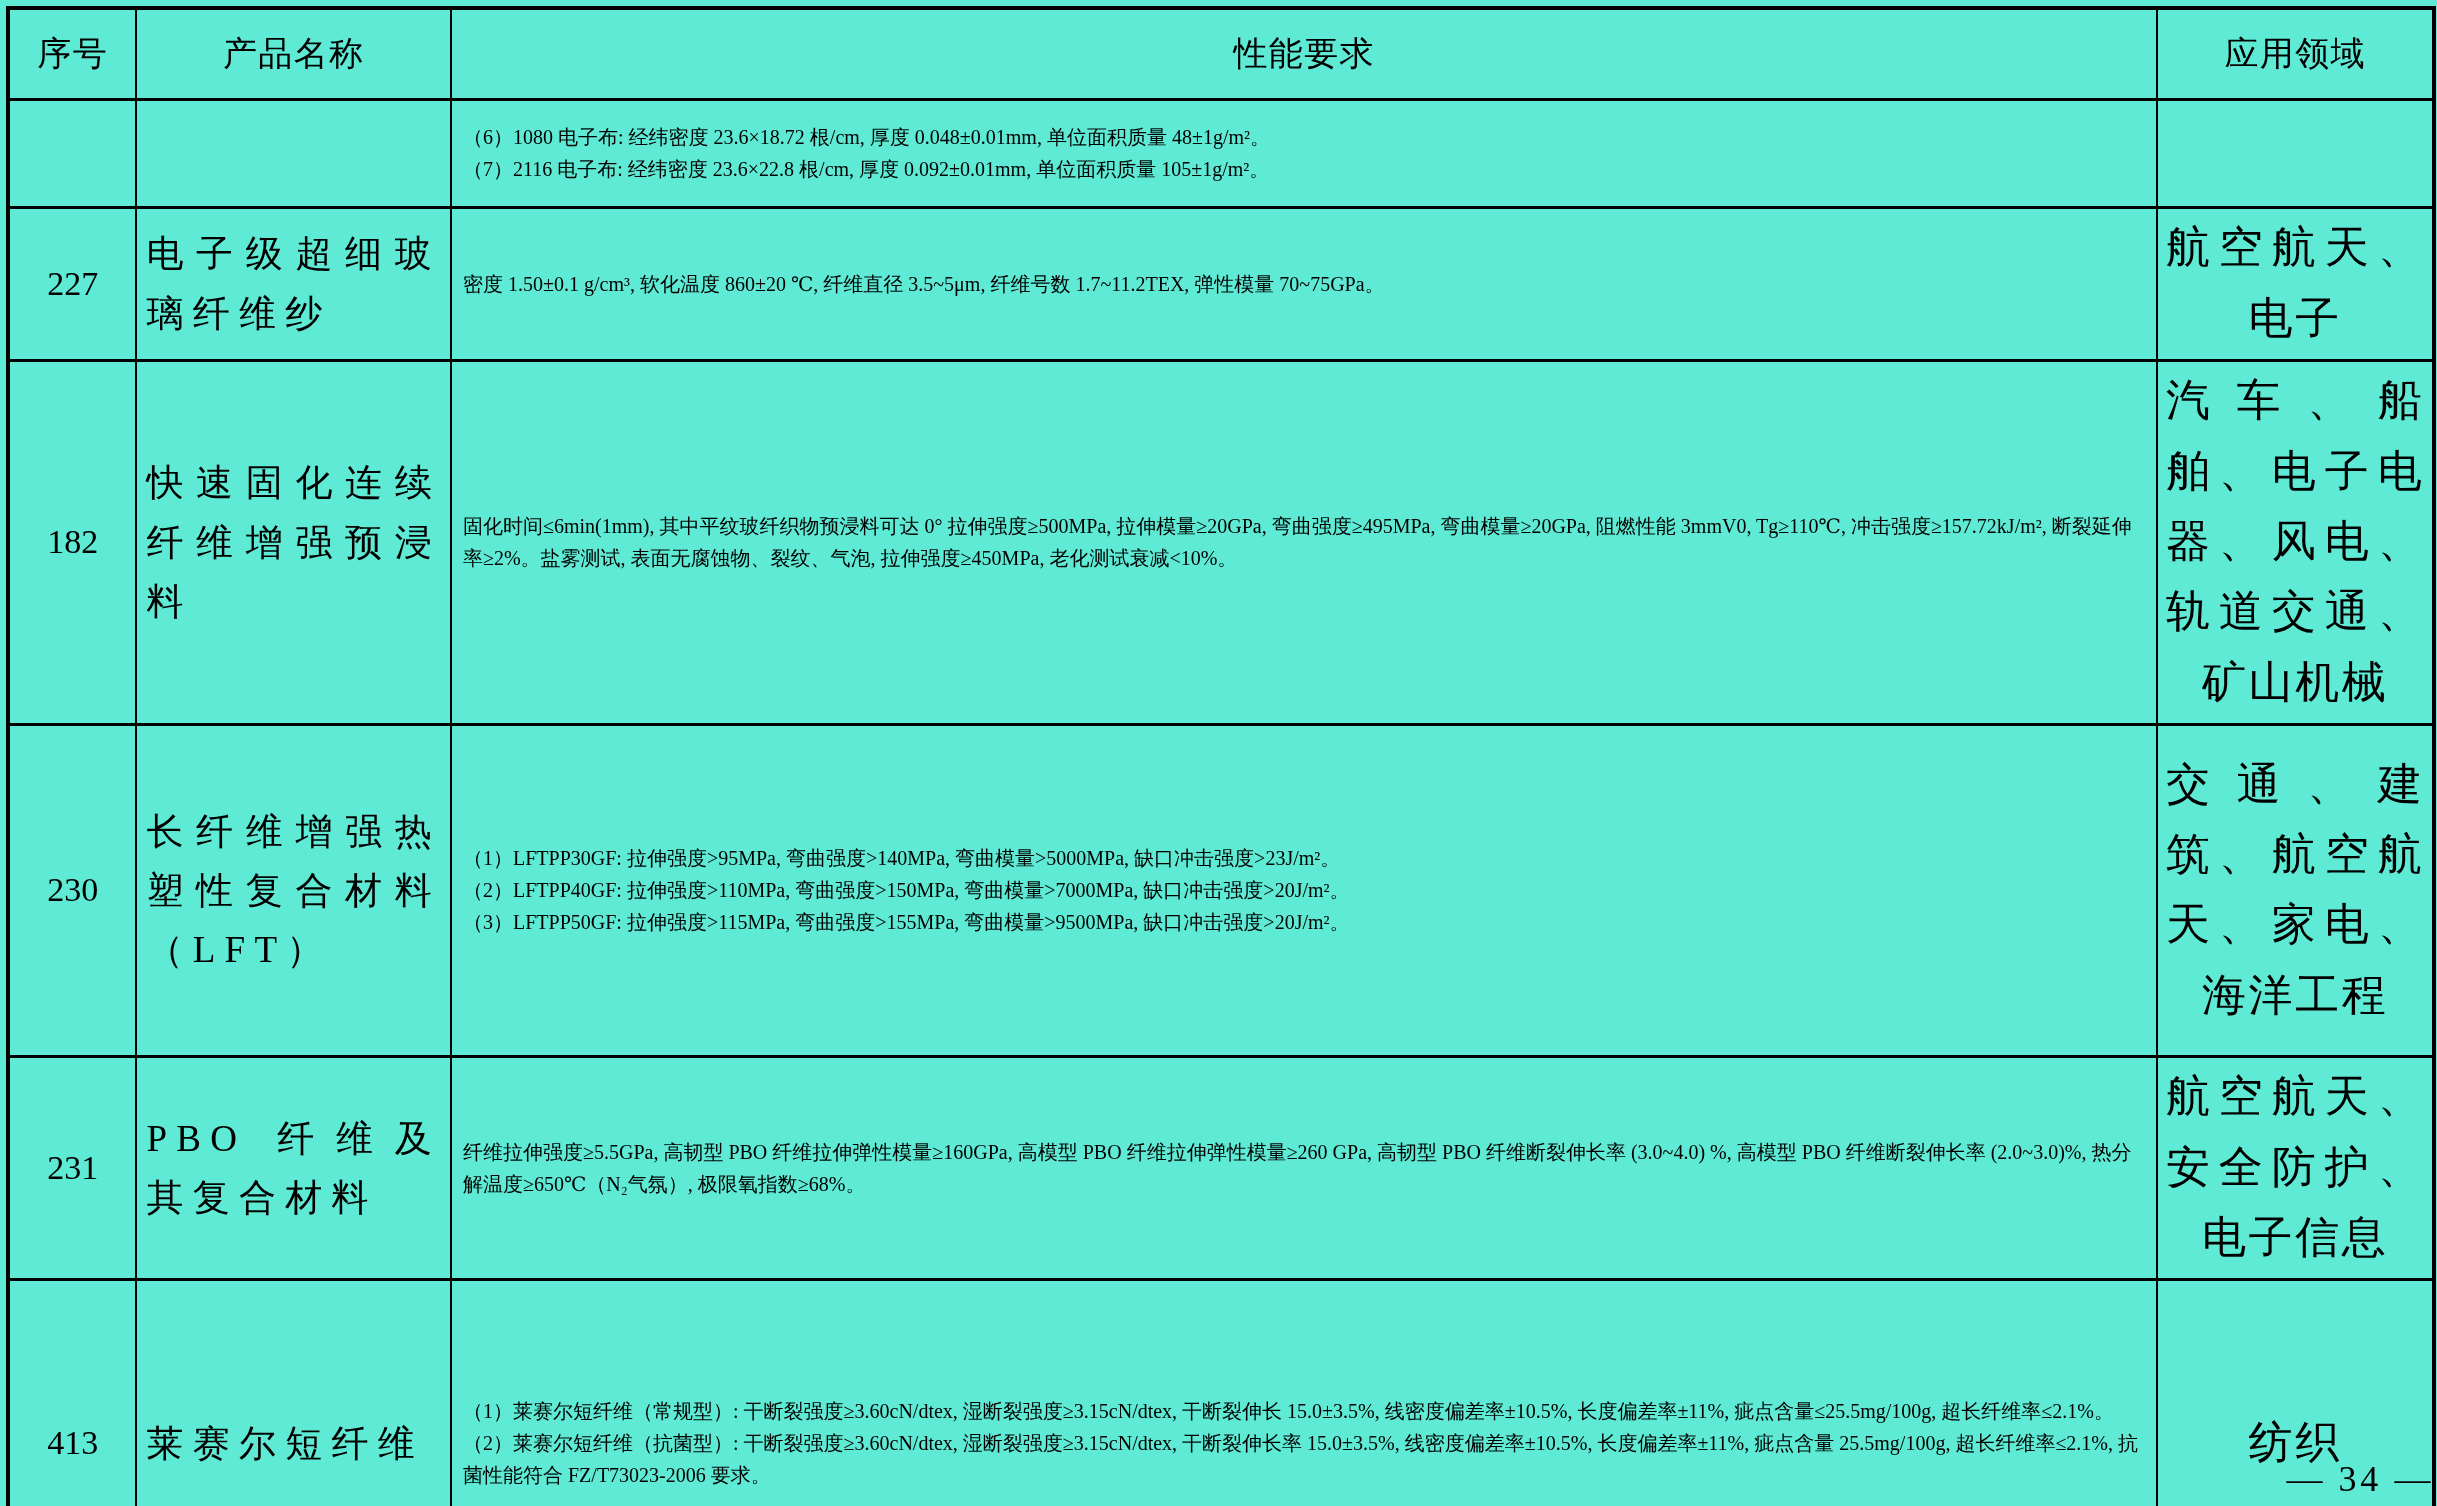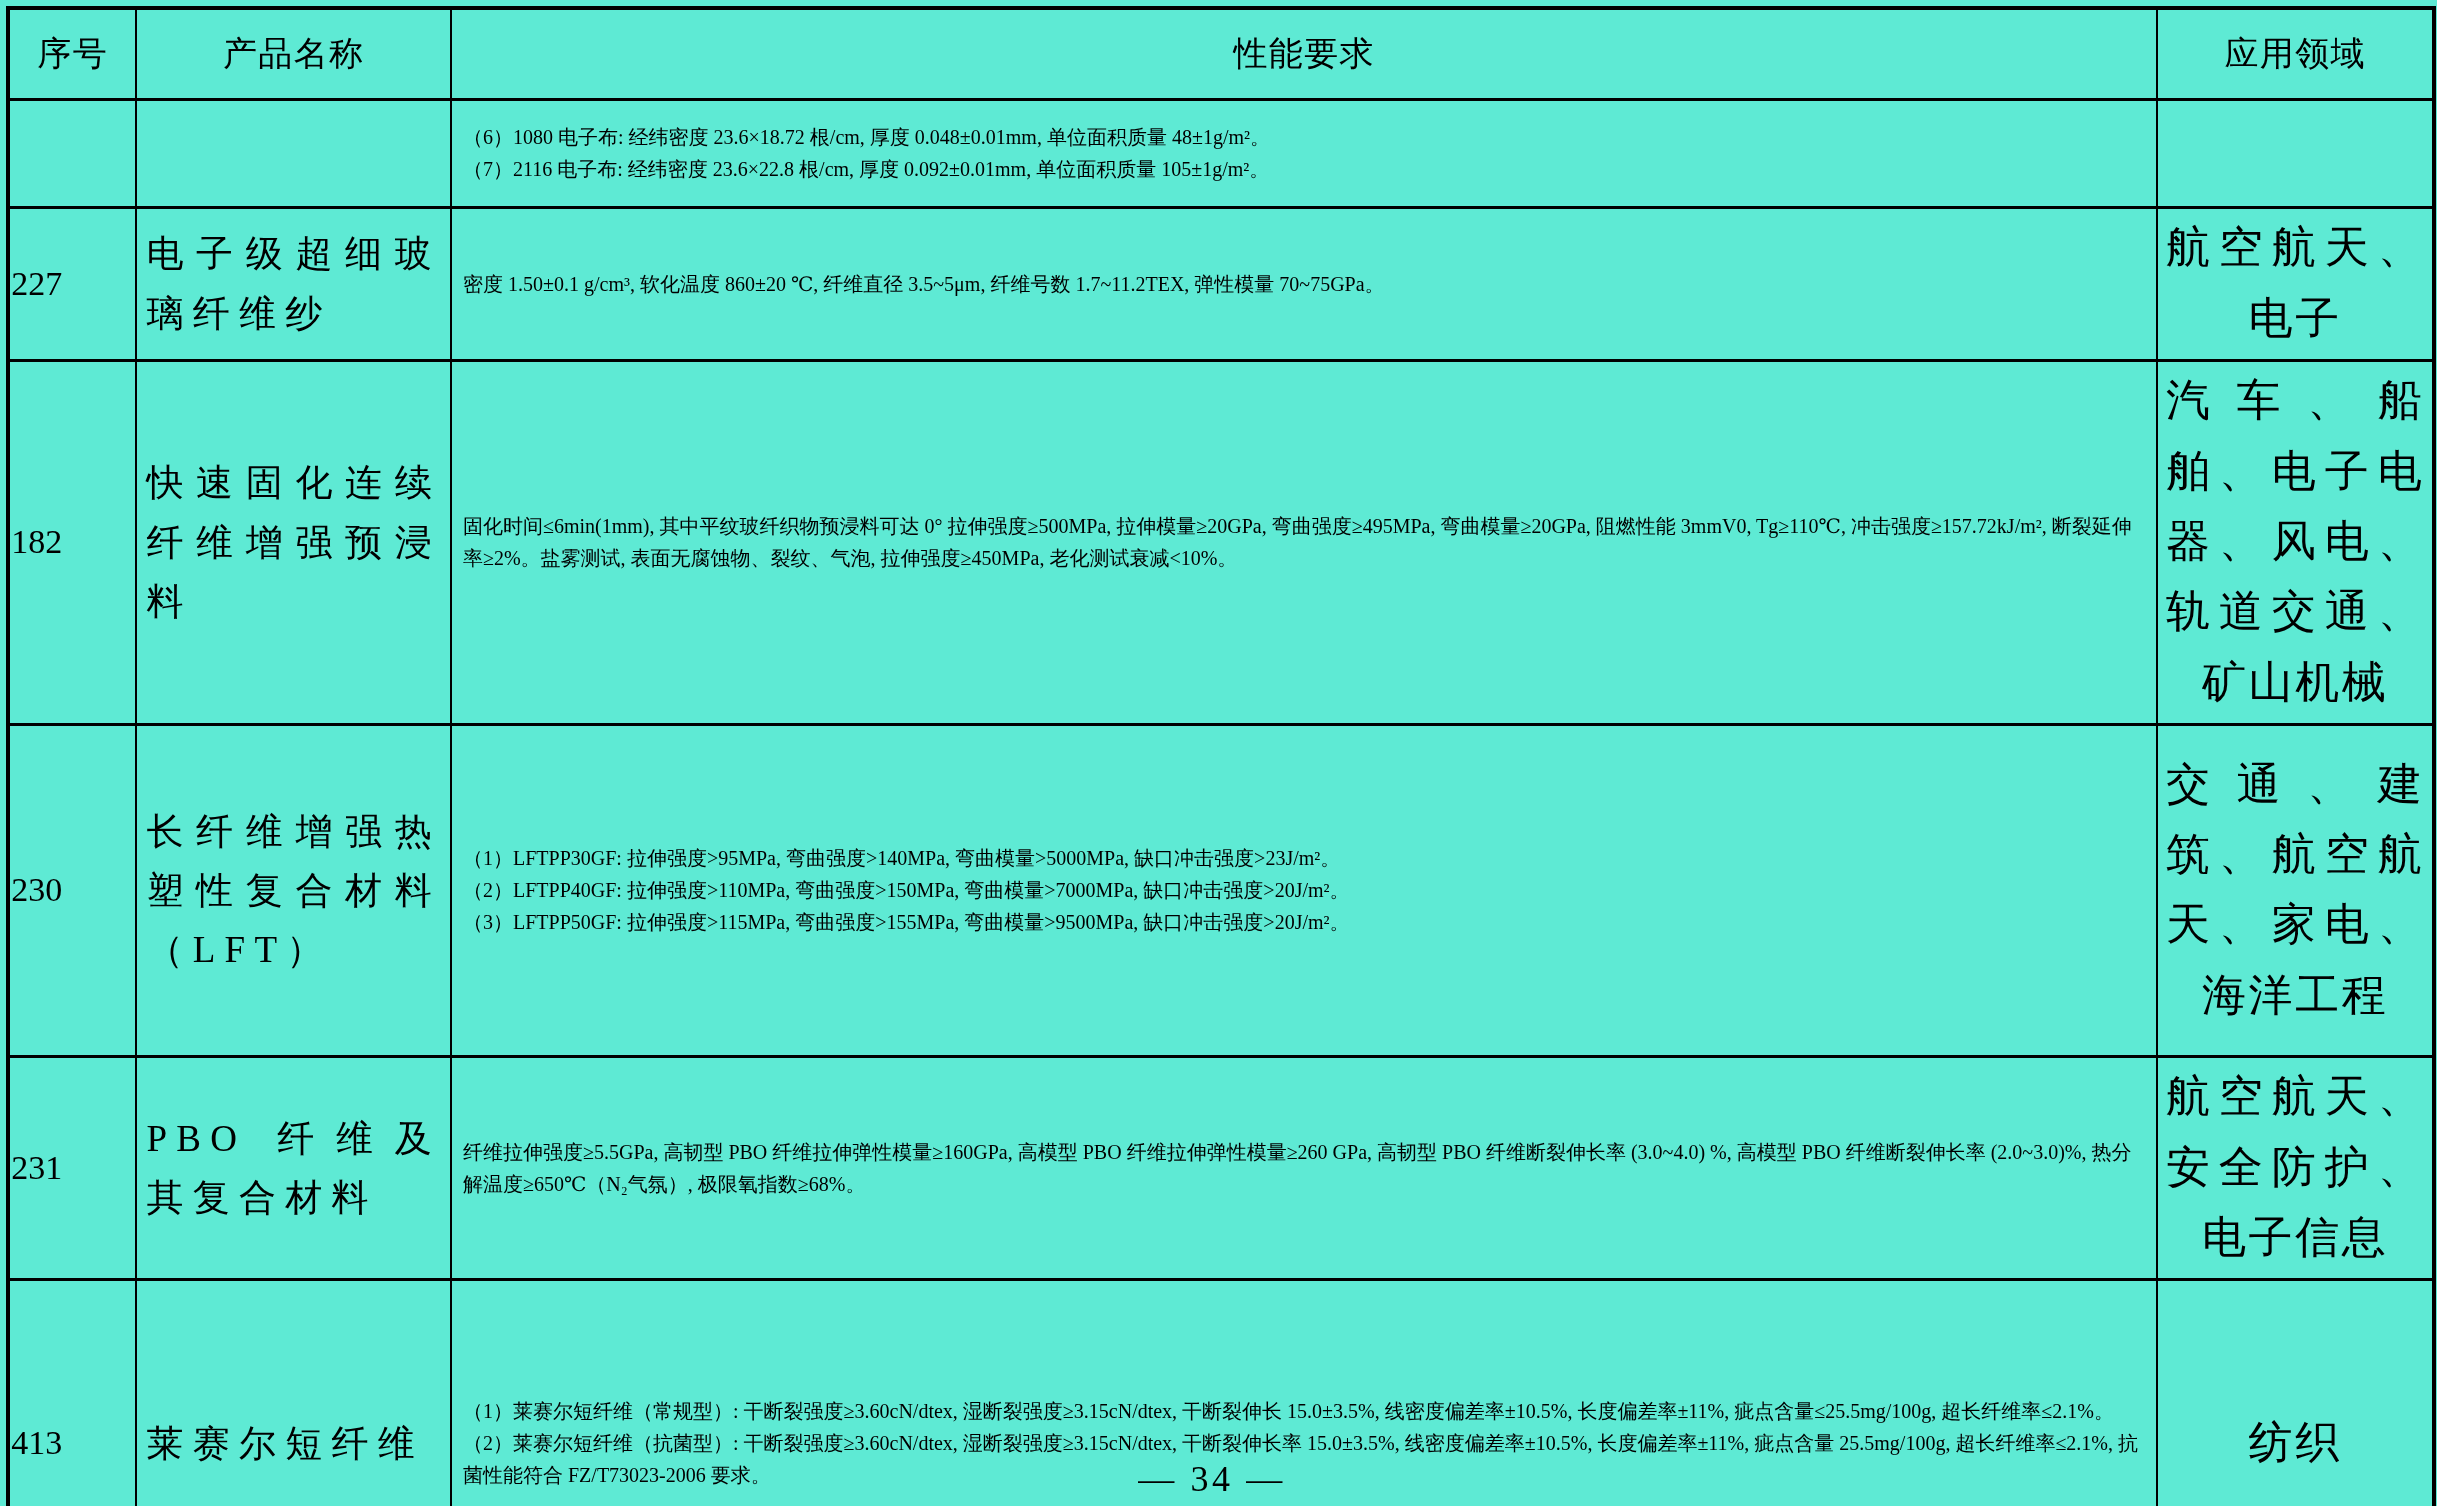--- a/index.html
+++ b/index.html
@@ -31,21 +31,21 @@
   }
   thead tr{height:91px;}
   thead th{
     font-size:34px;
     text-align:center;
     letter-spacing:0.04em;
   }
   tr{border-top:3.9px solid #000;border-bottom:3.9px solid #000;}
   .td-no{
     font-size:34px;
-    text-align:left;
+    text-align:center;
   }
   .td-name{
     font-size:37px;
     text-align:justify;
     text-align-last:left;
     letter-spacing:0.25em;
     padding:4.6px 9.3px;
     line-height:1.6;
   }
   .td-perf{
@@ -59,23 +59,23 @@
   .td-field{
     font-size:44px;
     text-align:justify;
     text-align-last:center;
     letter-spacing:0.06em;
     padding:4.6px 7.7px;
     line-height:1.6;
   }
   .footer{
     position:absolute;
-    left:0; right:14px;
+    left:0; right:4px;
     top:1458px;
-    text-align:center;
+    text-align:right;
     font-size:36px;
     letter-spacing:0.1em;
   }
 </style>
 </head>
 <body>
 
 <div class="page">
 
   <table class="doc">

